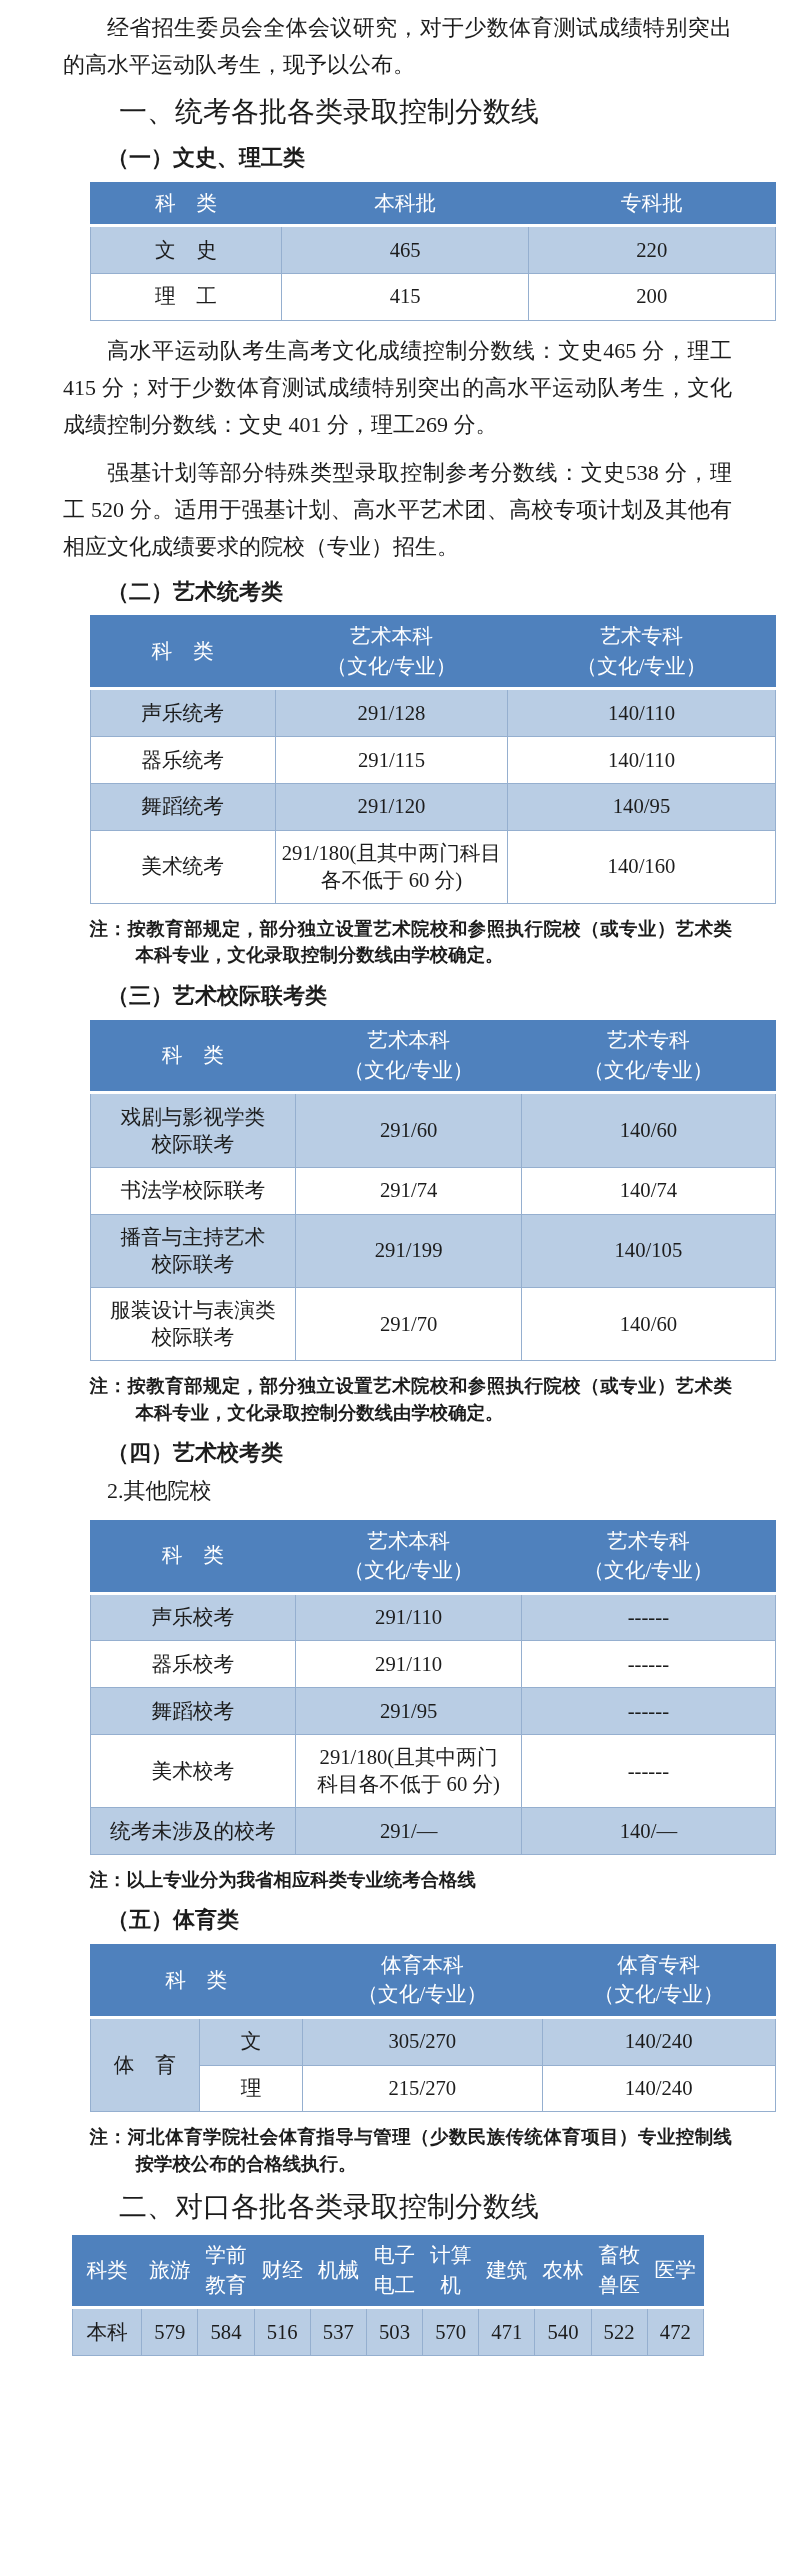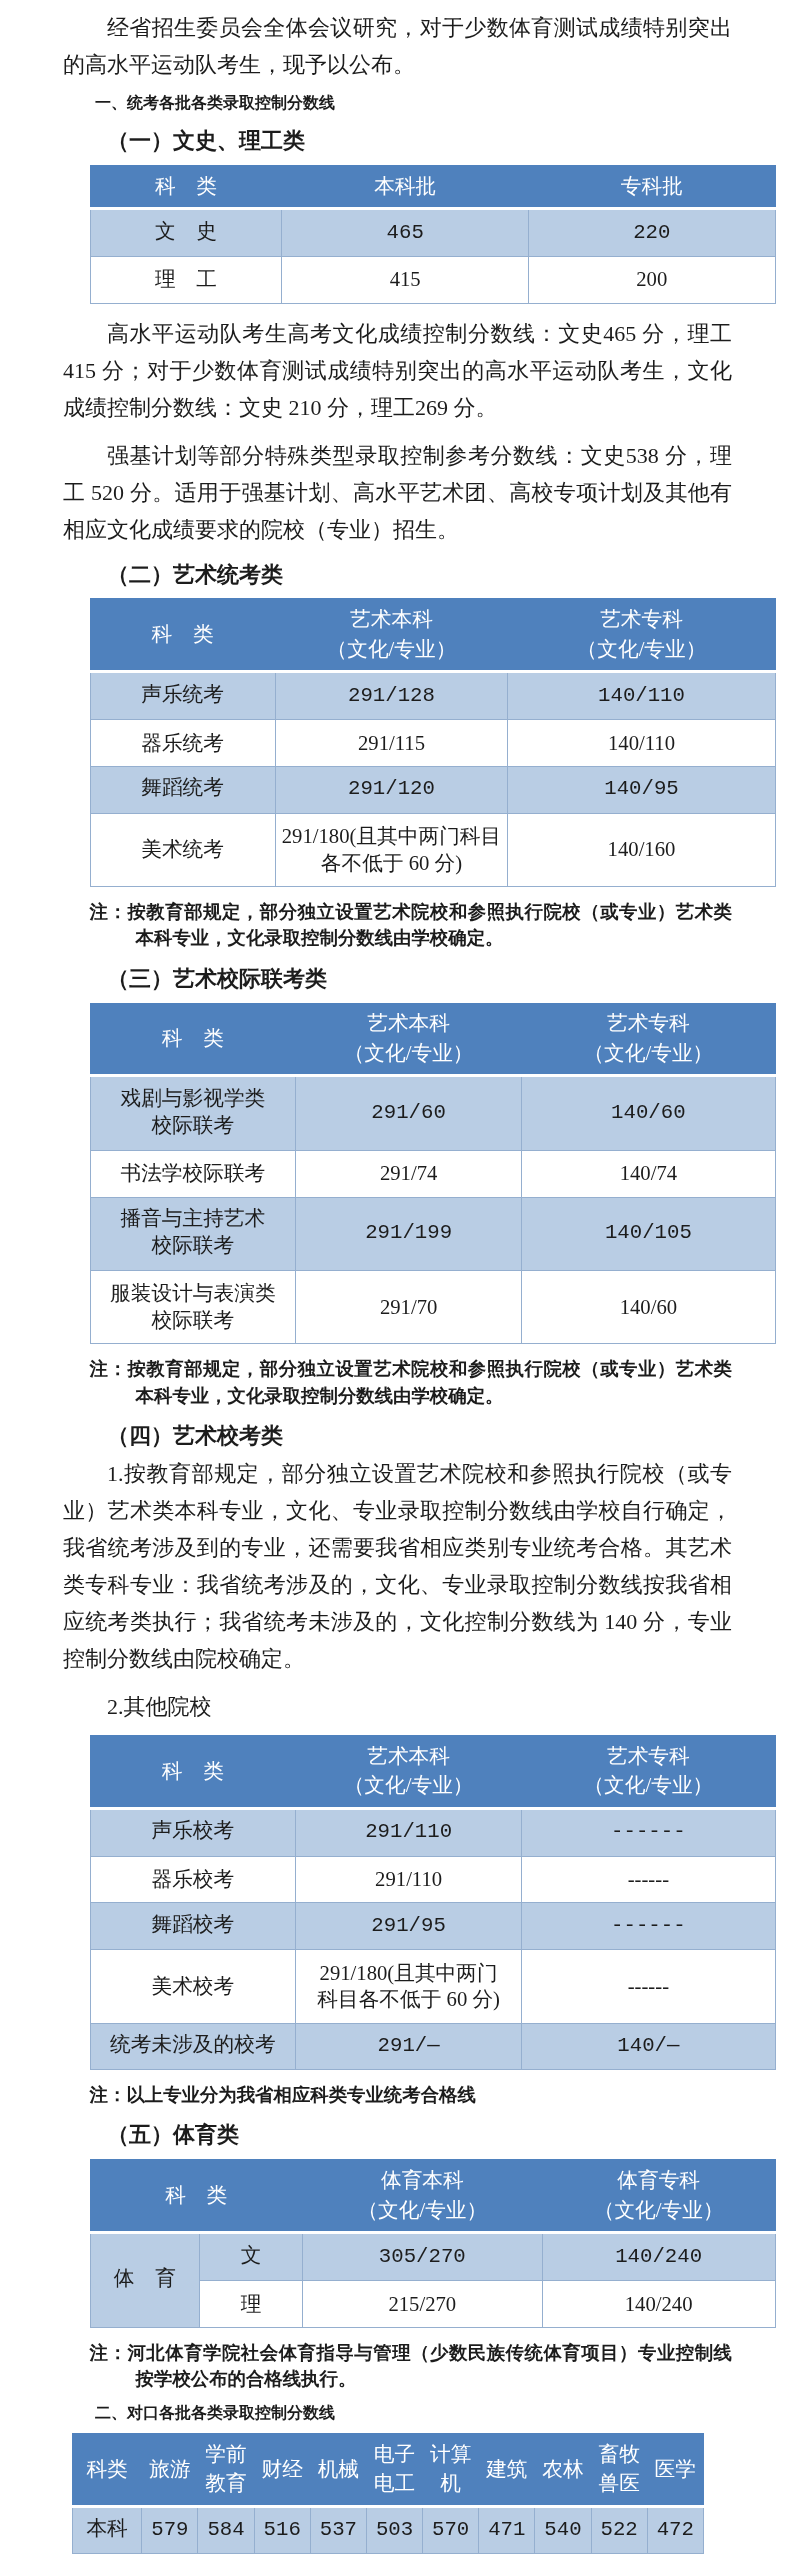--- a/index.html
+++ b/index.html
@@ -17,22 +17,22 @@
   .content{padding:4.4px 65px 29.5px 63px;}
   p.body{
     font-size:22px;
     line-height:37px;
     text-align:justify;
     text-indent:2em;
     margin:4.4px 0 10.3px 0;
   }
   h2.sec{
     font-family:"Liberation Sans","DejaVu Sans",sans-serif;
-    font-size:16px;
-    font-weight:bold;
+    font-size:28px;
+    font-weight:normal;
     margin:10.3px 0 4.4px 0;
     text-indent:2em;
   }
   h3.sub{
     font-family:"Liberation Sans","DejaVu Sans",sans-serif;
     font-size:22px;
     font-weight:bold;
     margin:11.8px 0 4.4px 0;
     text-indent:2em;
   }
@@ -58,21 +58,21 @@
   }
   table.score td{
     font-size:20.7px;
     line-height:26.6px;
     padding:9.6px 4.4px;
     border:0.7px solid var(--c-border);
     text-align:center;
     white-space:pre-line;
     vertical-align:middle;
   }
-  table.score tr.band td{background:var(--c-band);font-family:Liberation Mono, monospace;}
+  table.score tr.band td{background:var(--c-band);}
   p.note{
     font-size:18.4px;
     font-weight:600;
     line-height:26.6px;
     margin:3px 0 8.9px 26.6px;
     padding-left:46px;
     text-indent:-46px;
     text-align:justify;
     font-family:"Liberation Sans","DejaVu Sans",sans-serif;
   }
@@ -107,21 +107,21 @@
           <td>220</td>
         </tr>
         <tr>
           <td>理　工</td>
           <td>415</td>
           <td>200</td>
         </tr>
       </tbody>
     </table>
 
-  <p class="body">高水平运动队考生高考文化成绩控制分数线：文史465 分，理工 415 分；对于少数体育测试成绩特别突出的高水平运动队考生，文化成绩控制分数线：文史 210 分，理工269 分。</p>
+  <p class="body">高水平运动队考生高考文化成绩控制分数线：文史465 分，理工 415 分；对于少数体育测试成绩特别突出的高水平运动队考生，文化成绩控制分数线：文史 401 分，理工269 分。</p>
   <p class="body">强基计划等部分特殊类型录取控制参考分数线：文史538 分，理工 520 分。适用于强基计划、高水平艺术团、高校专项计划及其他有相应文化成绩要求的院校（专业）招生。</p>
 
   <h3 class="sub">（二）艺术统考类</h3>
   <table class="score">
       <colgroup>
         <col style="width: 27%;">
         <col style="width: 34%;">
         <col style="width: 39%;">
       </colgroup>
       <thead>
@@ -197,21 +197,20 @@
           <td>服装设计与表演类
 校际联考</td>
           <td>291/70</td>
           <td>140/60</td>
         </tr>
       </tbody>
     </table>
   <p class="note">注：按教育部规定，部分独立设置艺术院校和参照执行院校（或专业）艺术类本科专业，文化录取控制分数线由学校确定。</p>
 
   <h3 class="sub">（四）艺术校考类</h3>
-  <p class="body">1.按教育部规定，部分独立设置艺术院校和参照执行院校（或专业）艺术类本科专业，文化、专业录取控制分数线由学校自行确定，我省统考涉及到的专业，还需要我省相应类别专业统考合格。其艺术类专科专业：我省统考涉及的，文化、专业录取控制分数线按我省相应统考类执行；我省统考未涉及的，文化控制分数线为 140 分，专业控制分数线由院校确定。</p>
   <p class="body">2.其他院校</p>
   <table class="score">
       <colgroup>
         <col style="width: 30%;">
         <col style="width: 33%;">
         <col style="width: 37%;">
       </colgroup>
       <thead>
         <tr>
           <th>科　类</th>

